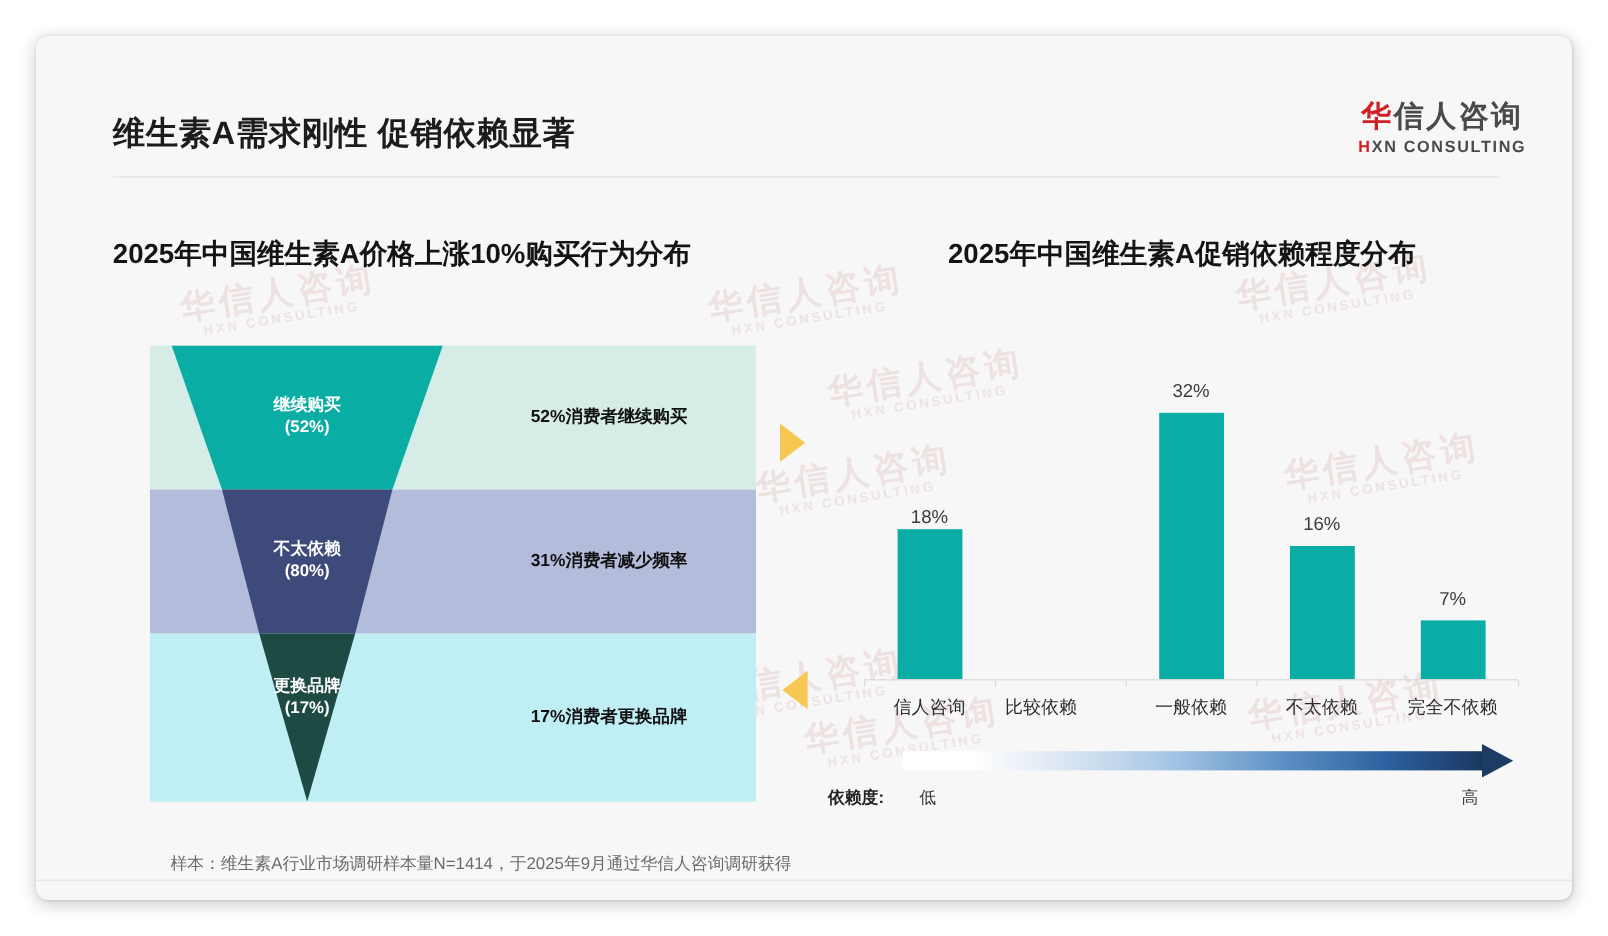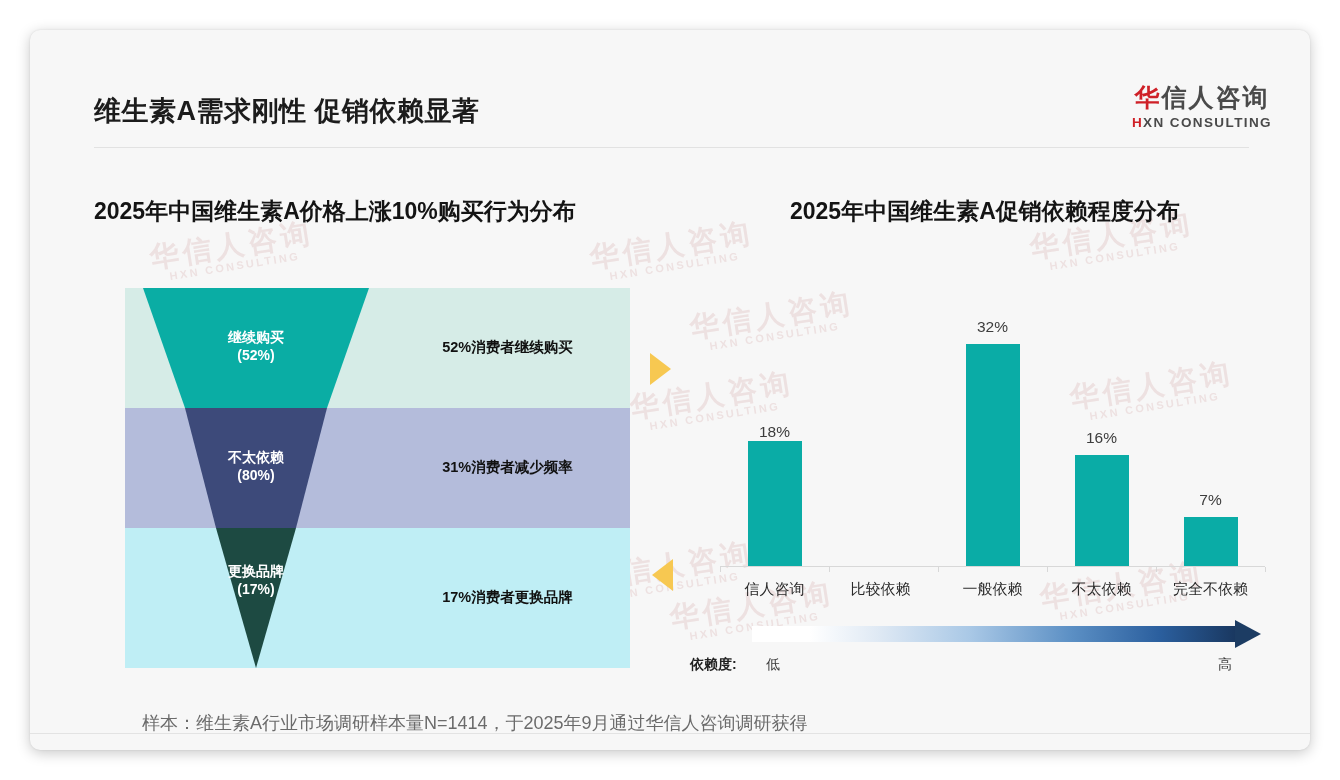--- a/index.html
+++ b/index.html
@@ -294,21 +294,21 @@
     top: 36px;
     font-size: 14px;
     color: #3a3a3a;
   }
 
   
   #sample-note {
     position: absolute;
     left: 112px;
     top: 681px;
-    font-size: 18px;
+    font-size: 14px;
     color: #6b6b6b;
     white-space: nowrap;
     z-index: 10;
   }
   #footer-rule {
     position: absolute;
     left: 0;
     top: 703px;
     width: 100%;
     height: 1px;
@@ -436,21 +436,21 @@
           <div class="bar-value" style="bottom: 119px;">16%</div>
         </div>
         <div class="bar-col" style="left: 436px;">
           <div class="bar-rect" style="height: 49px; background: rgb(10, 172, 166);"></div>
           <div class="bar-value" style="bottom: 57px;">7%</div>
         </div>
       </div>
     <div id="axis-line"></div>
   <div class="bar-cat" style="left: 30px;">信人咨询</div>
       <div class="axis-tick" style="left: 30px;"></div>
-      <div class="bar-cat" style="left: 136px;">比较依赖</div>
+      <div class="bar-cat" style="left: 123px;">比较依赖</div>
       <div class="axis-tick" style="left: 139px;"></div>
       <div class="bar-cat" style="left: 248px;">一般依赖</div>
       <div class="axis-tick" style="left: 248px;"></div>
       <div class="bar-cat" style="left: 357px;">不太依赖</div>
       <div class="axis-tick" style="left: 357px;"></div>
       <div class="bar-cat" style="left: 466px;">完全不依赖</div>
       <div class="axis-tick" style="left: 466px;"></div>
       <div class="axis-tick" style="left: 575px;"></div>
     </div>
 

